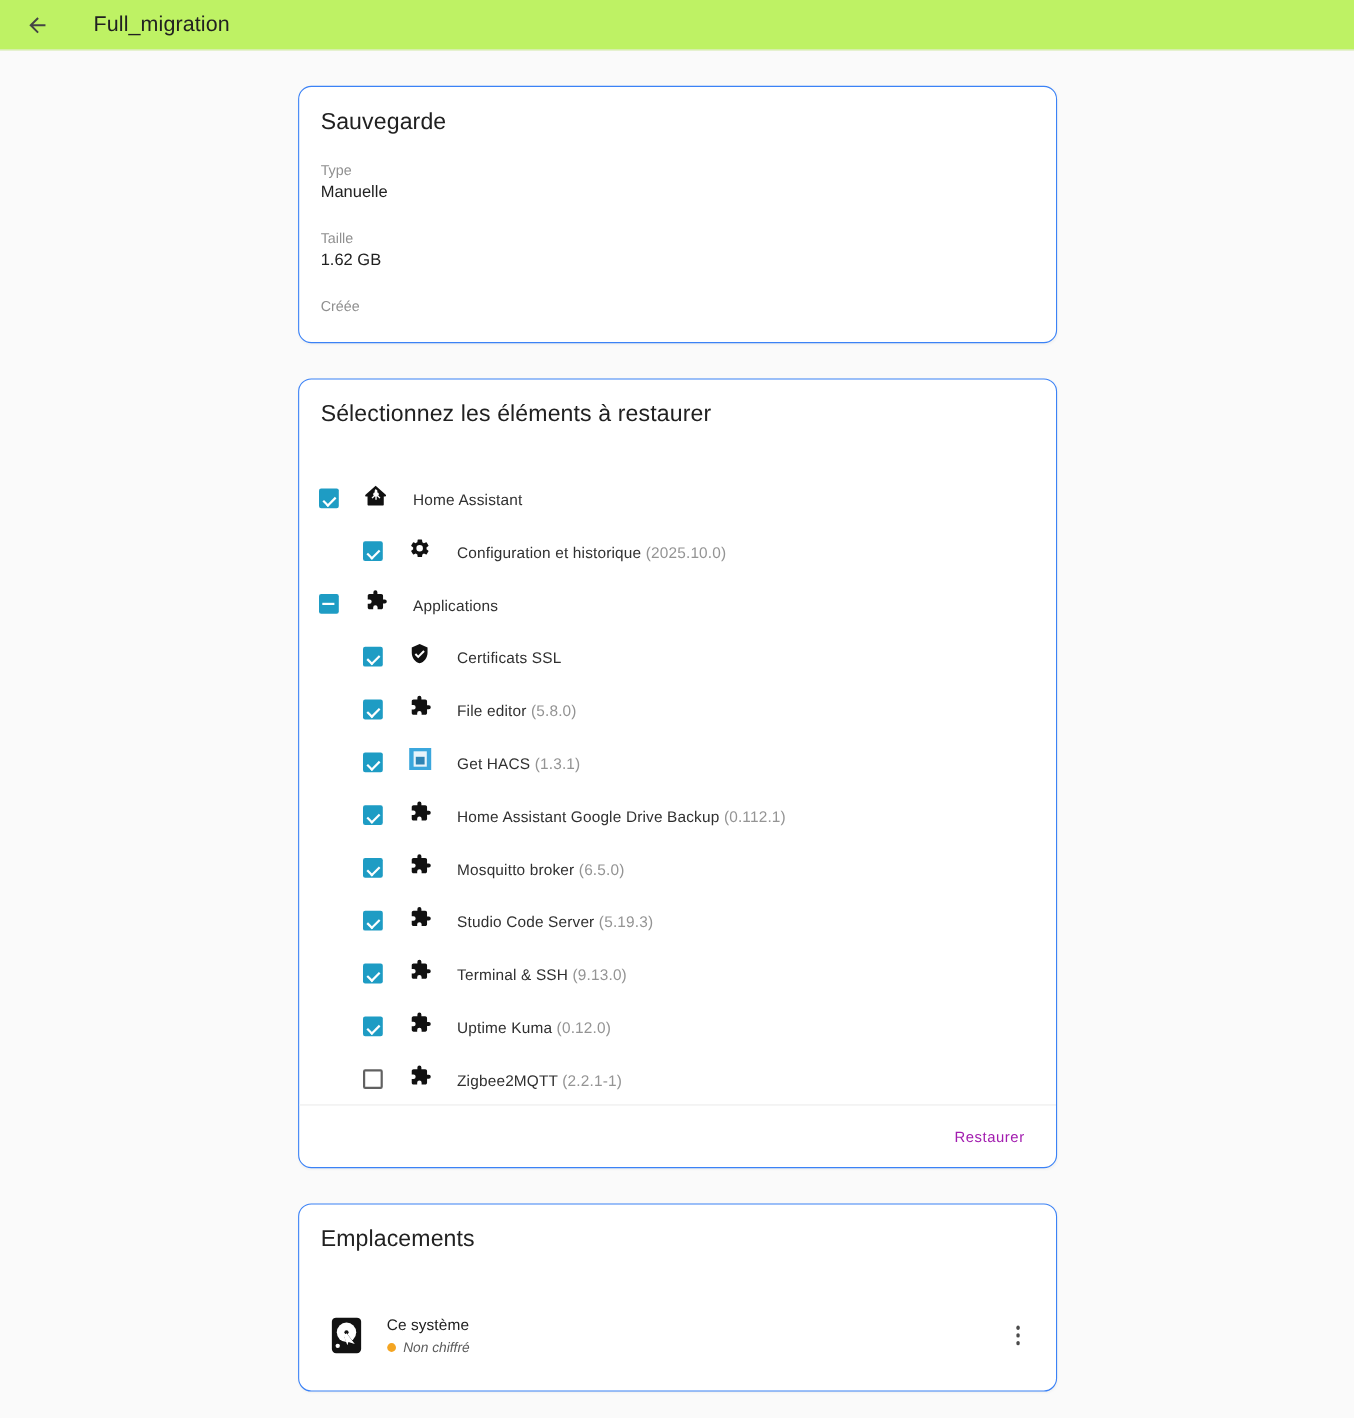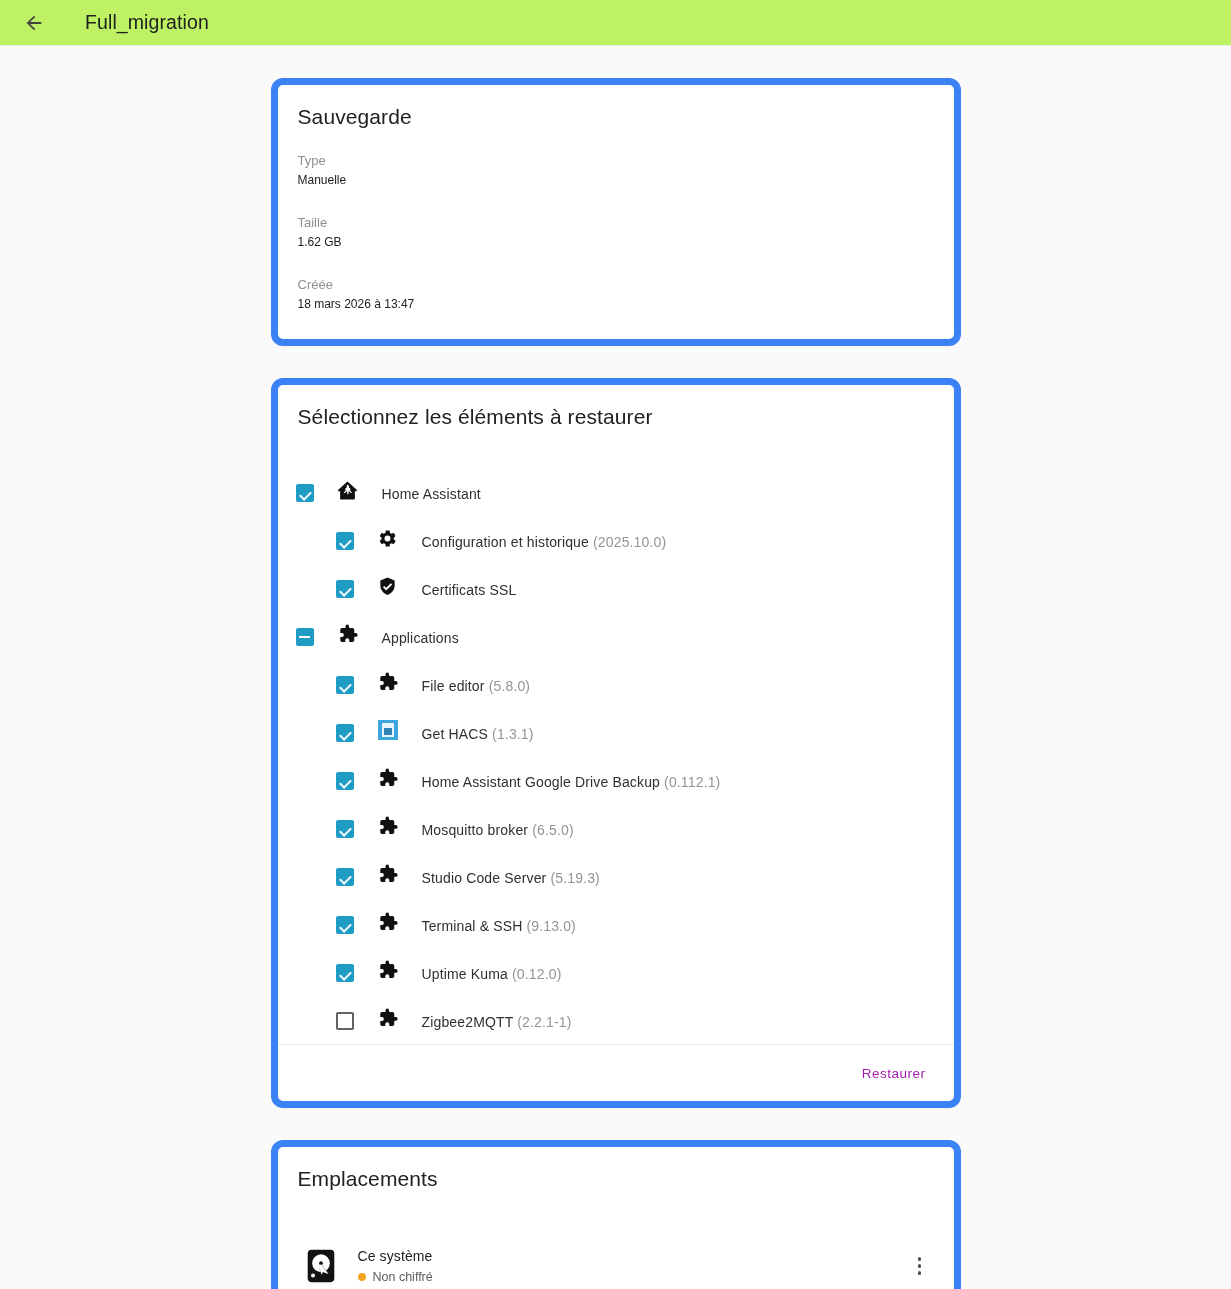--- a/index.html
+++ b/index.html
@@ -45,21 +45,21 @@
     overflow: hidden;
     display: flex;
     flex-direction: column;
     align-items: center;
     padding-top: 32px;
   }
 
   .card {
     width: 690px;
     background: #ffffff;
-    border: 7px solid #3b82f6;
+    border: 1px solid #3b82f6;
     border-radius: 12px;
     box-shadow: 0 1px 2px rgba(0,0,0,.035);
     margin-bottom: 32px;
   }
 
   .card-title {
     font-size: 21px;
     color: #212121;
     font-weight: 400;
     letter-spacing: .1px;
@@ -70,21 +70,21 @@
   
   .info-block { padding: 0 20px; }
   .info-row { padding-top: 23px; }
   .info-row:last-child { padding-bottom: 24px; }
   .info-label {
     font-size: 13px;
     color: #8f8f8f;
     line-height: 17px;
   }
   .info-value {
-    font-size: 12px;
+    font-size: 15px;
     color: #212121;
     line-height: 21px;
     padding-top: 1px;
   }
 
   
   .sel-list { padding: 25px 0 14px 0; }
 
   .sel-row {
     display: flex;
@@ -192,21 +192,21 @@
     display: flex; align-items: center; justify-content: center;
   }
   .loc-text { margin-left: 16px; flex: 1 1 auto; }
   .loc-name {
     font-size: 14px; color: #212121; line-height: 19px;
     letter-spacing: .1px;
   }
   .loc-sub {
     display: flex; align-items: center;
     font-size: 12.5px; color: #5c5c5c;
-    line-height: 18px; padding-top: 2px;
+    line-height: 18px; padding-top: 2px; font-style: italic;
   }
   .dot {
     width: 8px; height: 8px; border-radius: 50%;
     background: #f4a522;
     margin-right: 7px;
     flex: 0 0 auto;
   }
   .kebab {
     width: 40px; height: 40px;
     display: flex; flex-direction: column;
@@ -242,21 +242,20 @@
       <div class="info-row">
         <div class="info-label">Type</div>
         <div class="info-value">Manuelle</div>
       </div>
       <div class="info-row">
         <div class="info-label">Taille</div>
         <div class="info-value">1.62 GB</div>
       </div>
       <div class="info-row">
         <div class="info-label">Créée</div>
-        <div class="info-value">18 mars 2026 à 13:47</div>
       </div>
     </div>
   </div>
 
   <div class="card">
     <h2 class="card-title">Sélectionnez les éléments à restaurer</h2>
     <div class="sel-list" id="sel-list">
         <div class="sel-row">
           <div class="cb on"></div>
           <div class="row-icon">
@@ -268,37 +267,37 @@
         </div>
         <div class="sel-row indent">
           <div class="cb on"></div>
           <div class="row-icon">
             <svg width="21" height="21" viewBox="0 0 24 24">
               <path fill="#111" d="M19.1 12.9c0-.3.1-.6.1-.9s0-.6-.1-.9l2-1.6a.4.4 0 0 0 .1-.5l-1.9-3.2a.4.4 0 0 0-.5-.2l-2.4 1a7 7 0 0 0-1.6-.9l-.3-2.5a.4.4 0 0 0-.4-.3h-3.8a.4.4 0 0 0-.4.3l-.3 2.5c-.6.2-1.1.5-1.6.9l-2.4-1a.4.4 0 0 0-.5.2L3.2 9a.4.4 0 0 0 .1.5l2 1.6c0 .3-.1.6-.1.9s0 .6.1.9l-2 1.6a.4.4 0 0 0-.1.5l1.9 3.2c.1.2.3.3.5.2l2.4-1c.5.4 1 .7 1.6.9l.3 2.5c0 .2.2.3.4.3h3.8c.2 0 .4-.1.4-.3l.3-2.5c.6-.2 1.1-.5 1.6-.9l2.4 1c.2.1.4 0 .5-.2l1.9-3.2a.4.4 0 0 0-.1-.5l-2-1.6zM12 15.4A3.4 3.4 0 1 1 12 8.6a3.4 3.4 0 0 1 0 6.8z"></path>
             </svg>
           </div>
           <div class="row-label"><span>Configuration et historique</span><span class="row-ver"> (2025.10.0)</span></div>
         </div>
+        <div class="sel-row">
+          <div class="cb ind"></div>
+          <div class="row-icon">
+            <svg width="22" height="22" viewBox="0 0 24 24">
+              <path fill="#111" d="M20.5 11h-1.7V7.2c0-1-.8-1.8-1.8-1.8h-3.8V3.7a2 2 0 1 0-4 0v1.7H5.4c-1 0-1.8.8-1.8 1.8v3.6h1.7a2.2 2.2 0 0 1 0 4.4H3.6v3.6c0 1 .8 1.8 1.8 1.8H9v-1.7a2.2 2.2 0 1 1 4.4 0v1.7H17c1 0 1.8-.8 1.8-1.8v-3.8h1.7a2 2 0 1 0 0-4z"></path>
+            </svg>
+          </div>
+          <div class="row-label"><span>Applications</span></div>
+        </div>
         <div class="sel-row indent">
           <div class="cb on"></div>
           <div class="row-icon">
             <svg width="21" height="21" viewBox="0 0 24 24">
               <path fill="#111" d="M12 1.6 3.8 5.2v5.5c0 5.1 3.5 9.8 8.2 11 4.7-1.2 8.2-5.9 8.2-11V5.2L12 1.6zm-1.5 14.9-3.7-3.7 1.5-1.5 2.2 2.2 5.3-5.3 1.5 1.5-6.8 6.8z"></path>
             </svg>
           </div>
           <div class="row-label"><span>Certificats SSL</span></div>
-        </div>
-        <div class="sel-row">
-          <div class="cb ind"></div>
-          <div class="row-icon">
-            <svg width="22" height="22" viewBox="0 0 24 24">
-              <path fill="#111" d="M20.5 11h-1.7V7.2c0-1-.8-1.8-1.8-1.8h-3.8V3.7a2 2 0 1 0-4 0v1.7H5.4c-1 0-1.8.8-1.8 1.8v3.6h1.7a2.2 2.2 0 0 1 0 4.4H3.6v3.6c0 1 .8 1.8 1.8 1.8H9v-1.7a2.2 2.2 0 1 1 4.4 0v1.7H17c1 0 1.8-.8 1.8-1.8v-3.8h1.7a2 2 0 1 0 0-4z"></path>
-            </svg>
-          </div>
-          <div class="row-label"><span>Applications</span></div>
         </div>
         <div class="sel-row indent">
           <div class="cb on"></div>
           <div class="row-icon">
             <svg width="22" height="22" viewBox="0 0 24 24">
               <path fill="#111" d="M20.5 11h-1.7V7.2c0-1-.8-1.8-1.8-1.8h-3.8V3.7a2 2 0 1 0-4 0v1.7H5.4c-1 0-1.8.8-1.8 1.8v3.6h1.7a2.2 2.2 0 0 1 0 4.4H3.6v3.6c0 1 .8 1.8 1.8 1.8H9v-1.7a2.2 2.2 0 1 1 4.4 0v1.7H17c1 0 1.8-.8 1.8-1.8v-3.8h1.7a2 2 0 1 0 0-4z"></path>
             </svg>
           </div>
           <div class="row-label"><span>File editor</span><span class="row-ver"> (5.8.0)</span></div>
         </div>

